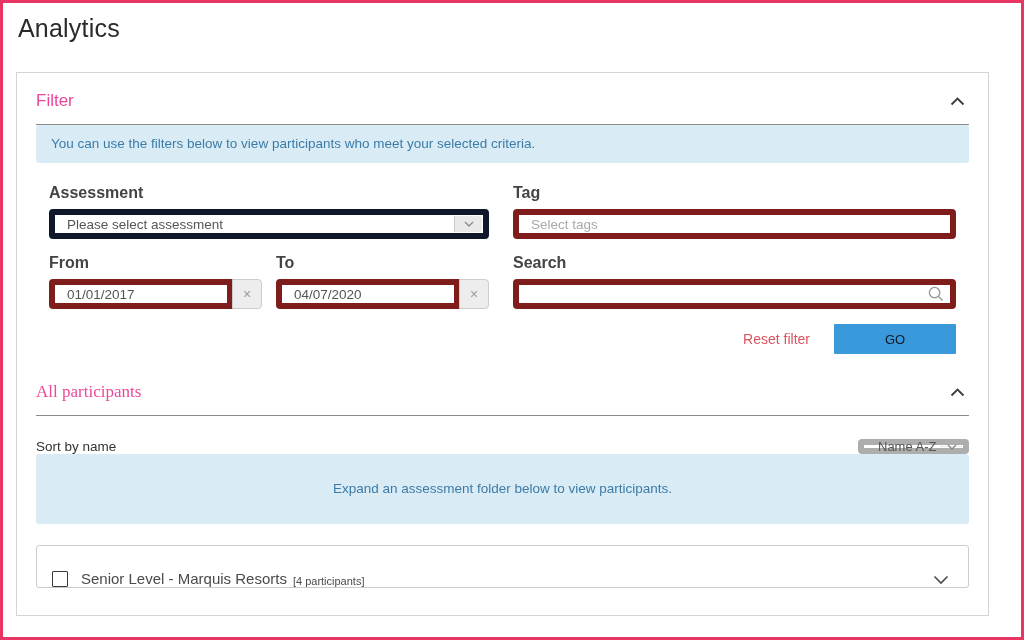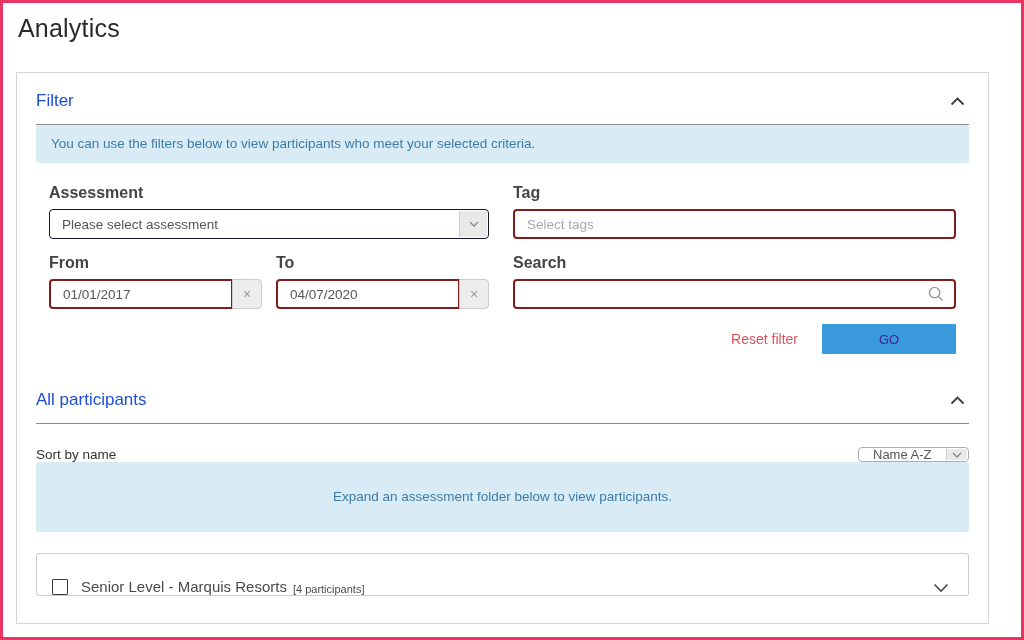--- a/index.html
+++ b/index.html
@@ -26,21 +26,21 @@
     padding: 18px 19px 27px 19px;
   }
   .section-header {
     display: flex;
     justify-content: space-between;
     align-items: center;
   }
   .section-header h2 {
     font-size: 17px;
     font-weight: 400;
-    color: #1d4ed8;
+    color: #ec4899;
   }
   .collapse-btn {
     background: none;
     border: none;
     cursor: pointer;
     padding: 2px 4px;
     line-height: 0;
   }
   .divider {
     border: none;
@@ -65,33 +65,33 @@
   .field-label {
     display: block;
     font-size: 16px;
     font-weight: 700;
     color: #444;
     margin-bottom: 7px;
   }
   .text-input {
     width: 100%;
     height: 30px;
-    border: 2px solid #7f1d1d;
+    border: 6px solid #7f1d1d;
     border-radius: 4px;
     font-family: "Liberation Sans", sans-serif;
     font-size: 13.5px;
     color: #555;
     padding: 0 12px;
     outline: none;
   }
   .text-input::placeholder { color: #a9a9a9; }
   .fake-select {
     position: relative;
     height: 30px;
-    border: 1px solid #0f172a;
+    border: 6px solid #0f172a;
     border-radius: 4px;
     background: #fff;
     display: flex;
     align-items: center;
     padding: 0 40px 0 12px;
     font-size: 13.5px;
     color: #555;
     cursor: pointer;
   }
   .caret-box {
@@ -143,31 +143,31 @@
   }
   .reset-link {
     font-size: 14px;
     color: #dc5360;
     cursor: pointer;
     background: none;
     border: none;
     font-family: "Liberation Sans", sans-serif;
   }
   .go-btn {
-    width: 134px;
+    width: 122px;
     height: 30px;
     background: #3a99da;
-    color: #4c1d95;
+    color: #0f172a;
     border: none;
     border-radius: 1px;
     font-size: 13px;
     font-family: "Liberation Sans", sans-serif;
     cursor: pointer;
   }
-  .participants-header { margin-top: 36px; }
+  .participants-header { margin-top: 28px; font-family: Liberation Serif, serif; }
   .sort-row {
     margin-top: 23px;
     display: flex;
     justify-content: space-between;
     align-items: center;
     gap: 17px;
   }
   .sort-label { font-size: 13.5px; color: #333; }
   .sort-select {
     width: 111px;

